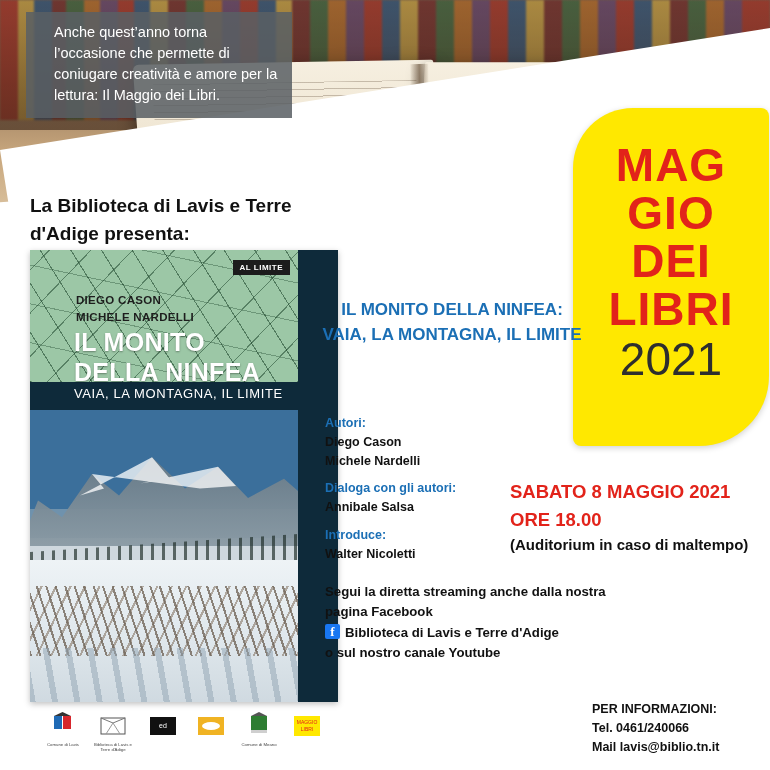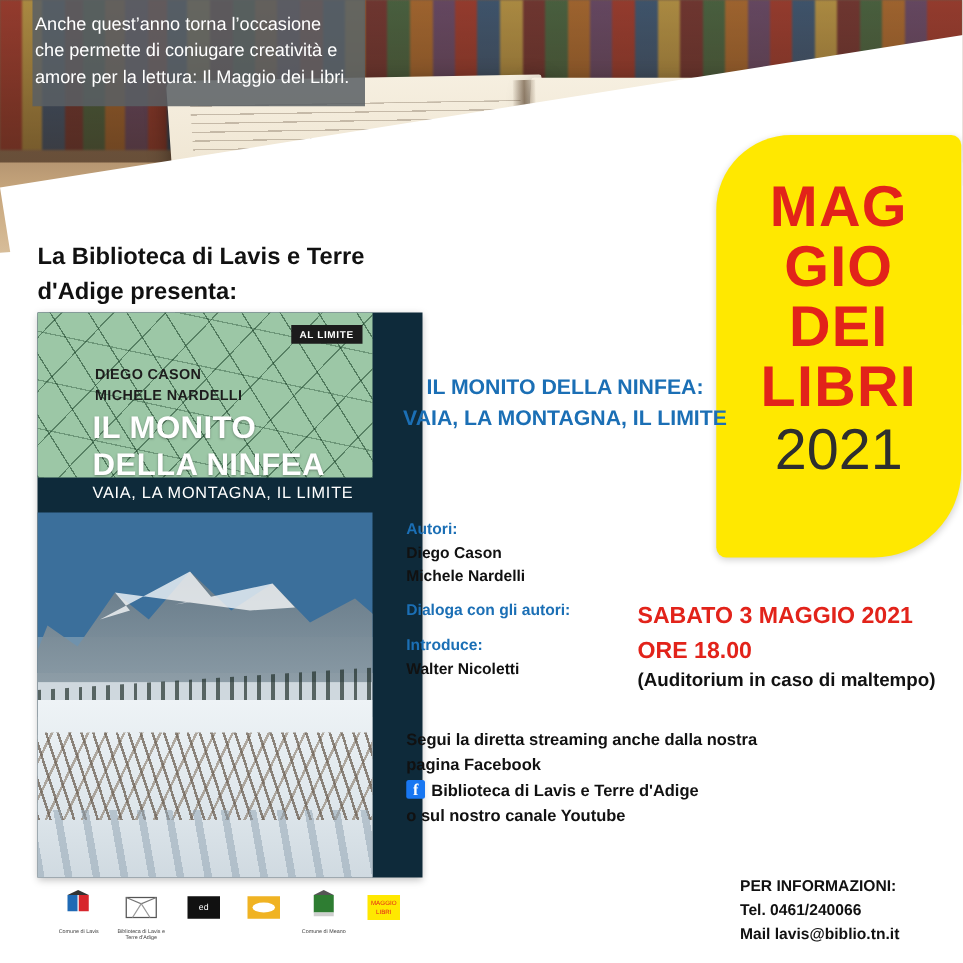--- a/index.html
+++ b/index.html
@@ -77,23 +77,23 @@
   }
   .white-sweep2{
     position:absolute;left:-40px;top:205px;width:900px;height:300px;
     background:#ffffff;
     transform:rotate(-4deg);
     transform-origin:0 0;
   }
 
   
   .quote-box{
-    position:absolute;left:26px;top:0;width:266px;
+    position:absolute;left:26px;top:12px;width:266px;
     background:rgba(90,95,100,.86);
-    padding:10px 12px 12px 2px;
+    padding:10px 12px 12px 28px;
     box-sizing:border-box;
   }
   .quote-box p{
     margin:0;color:#ffffff;font-size:14.5px;line-height:1.45;
     font-family:"Liberation Sans", sans-serif;
   }
 
   
   .badge{
     position:absolute;left:573px;top:108px;width:196px;height:338px;
@@ -308,29 +308,30 @@
 <div class="event-title">IL MONITO DELLA NINFEA: VAIA, LA MONTAGNA, IL LIMITE</div>
 
 <div class="credits">
   <div class="grp">
     <div class="lab">Autori:</div>
     <div class="val" style="white-space:pre-line">Diego Cason
 Michele Nardelli</div>
   </div>
   <div class="grp">
     <div class="lab">Dialoga con gli autori:</div>
+    <div class="val" style="white-space:pre-line">Annibale Salsa</div>
   </div>
   <div class="grp">
     <div class="lab">Introduce:</div>
     <div class="val" style="white-space:pre-line">Walter Nicoletti</div>
   </div>
 </div>
 
 <div class="when">
-  <div class="d1">SABATO 3 MAGGIO 2021</div>
+  <div class="d1">SABATO 8 MAGGIO 2021</div>
   <div class="d2">ORE 18.00</div>
   <div class="p2">(Auditorium in caso di maltempo)</div>
 </div>
 
 <div class="stream">
   <div>Segui la diretta streaming anche dalla nostra pagina Facebook</div>
   <div class="row">
     <span class="fb">f</span>
     <span>Biblioteca di Lavis e Terre d'Adige</span>
   </div>

